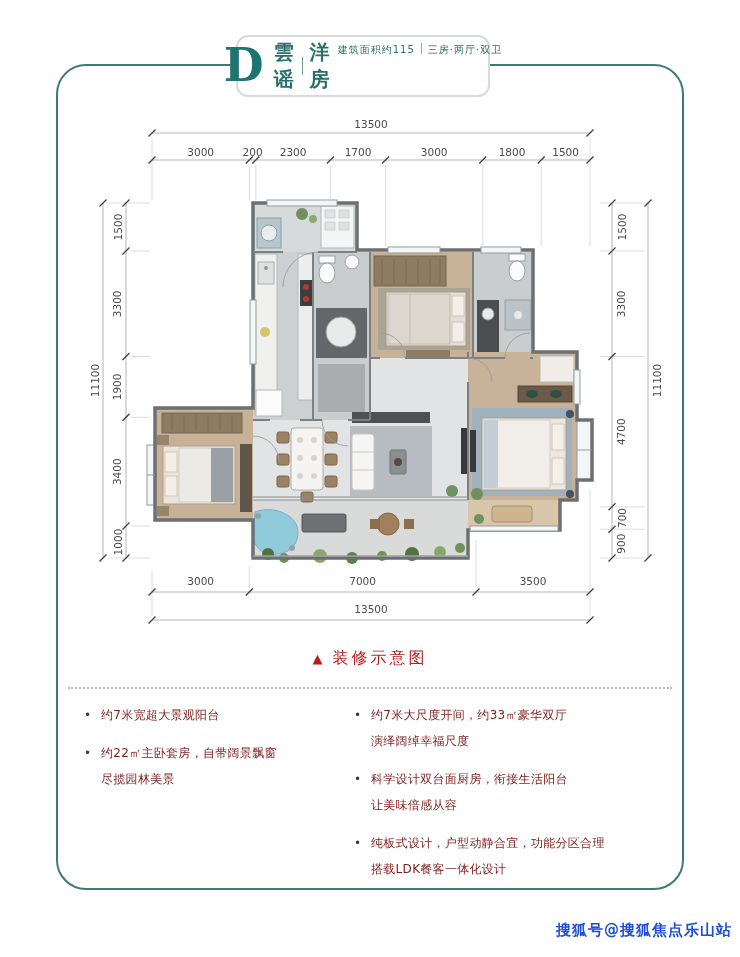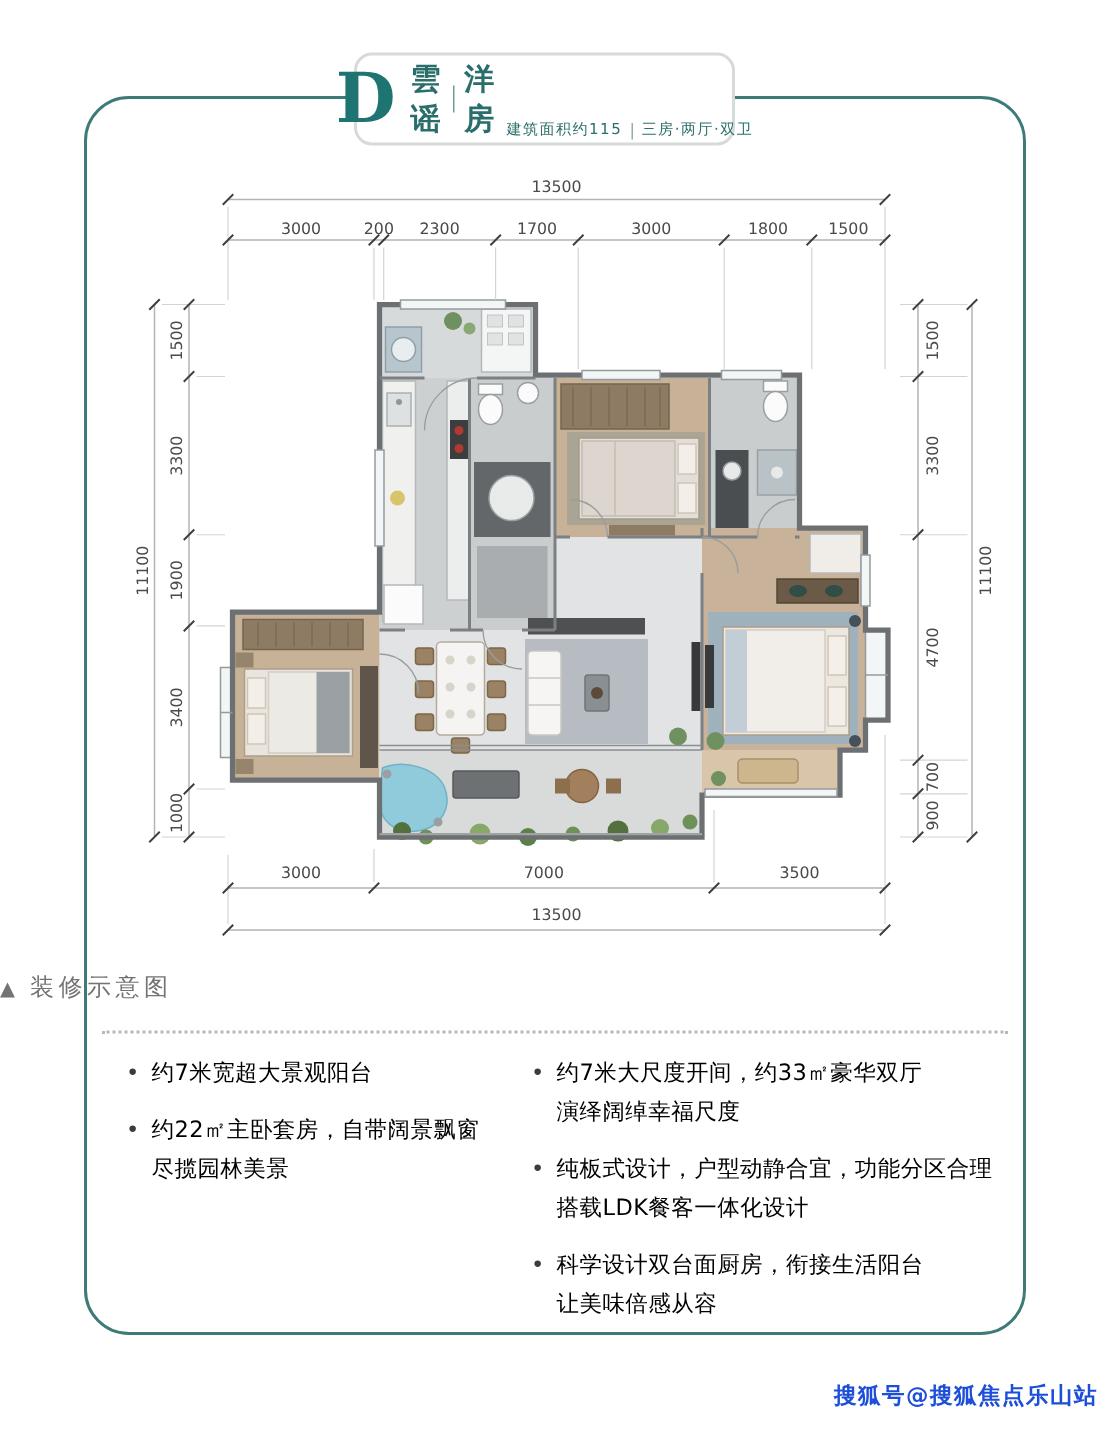--- a/index.html
+++ b/index.html
@@ -11,34 +11,34 @@
   .header-box{position:absolute;left:236px;top:35px;width:250px;height:58px;background:#fff;
 from    border:2px solid #d6dbda;border-radius:12px;display:flex;align-items:center;
     justify-content:center;z-index:3;border:2px solid #d6dbda}
   .d-mark{font-family:"DejaVu Serif",serif;font-weight:bold;font-size:46px;color:#1e7471;
           line-height:.9;margin-right:10px}
   .ht{display:flex;flex-direction:row}
   .ht-row1{display:flex;align-items:center;color:#2a6e6b;font-family:"DejaVu Serif",serif;
            font-weight:bold;font-size:20px}
   .sp{letter-spacing:8px}
   .vdiv{width:1px;height:18px;background:#6f9a97;margin:0 7px 0 0}
-  .ht-row2{display:flex;align-items:flex-end;color:#2b6f6c;font-size:10px;margin-top:4px;
+  .ht-row2{display:flex;align-items:flex-start;color:#2b6f6c;font-size:10px;margin-top:4px;
            letter-spacing:1px;white-space:nowrap}
   .vdiv2{width:1px;height:11px;background:#8fb0ad;margin:0 6px}
   
-  .caption{position:absolute;top:648px;left:0;width:100%;text-align:left;color:#737373;
+  .caption{position:absolute;top:648px;left:0;width:100%;text-align:center;color:#b91c1c;
            font-size:16px;letter-spacing:3px;z-index:2}
   .caption .tri{font-size:13px;margin-right:10px;letter-spacing:0}
   .dotline{position:absolute;top:687px;left:68px;width:604px;border-top:2px dotted #b5b8b8}
   
   .features{position:absolute;top:702px;left:84px;display:flex;z-index:2}
   .fcol{width:268px}
   .fcol.right{width:312px;margin-left:2px}
-  .fitem{position:relative;padding-left:17px;margin-bottom:12px;color:#000000;
-         font-size:15px;line-height:26px;letter-spacing:.3px}
+  .fitem{position:relative;padding-left:17px;margin-bottom:12px;color:#7f1d1d;
+         font-size:12px;line-height:26px;letter-spacing:.3px}
   .fitem::before{content:"•";position:absolute;left:0;top:0;color:#3c3c3c}
   .fline:empty{display:none}
   .watermark{position:absolute;top:921px;right:8px;font-size:15px;font-weight:bold;
              color:#1d4ed8;letter-spacing:1px;
              text-shadow:1px 1px 0 #fff,-1px -1px 0 #fff,1px -1px 0 #fff,-1px 1px 0 #fff}
   
   .plan{position:absolute;left:60px;top:112px;z-index:2}
   .dimtxt{font-size:10.5px;fill:#4a4a4a;text-anchor:middle;font-family:"DejaVu Sans",sans-serif}
   .dimline{stroke:#b2b4b4;stroke-width:1;fill:none}
   .extline{stroke:#d2d4d4;stroke-width:.8}
@@ -322,23 +322,23 @@
       <div class="fline">约22㎡主卧套房，自带阔景飘窗</div>
       <div class="fline">尽揽园林美景</div>
     </div>
   </div>
   <div class="fcol right">
     <div class="fitem">
       <div class="fline">约7米大尺度开间，约33㎡豪华双厅</div>
       <div class="fline">演绎阔绰幸福尺度</div>
     </div>
     <div class="fitem">
+      <div class="fline">科学设计双台面厨房，衔接生活阳台</div>
+      <div class="fline">让美味倍感从容</div>
+    </div>
+    <div class="fitem">
       <div class="fline">纯板式设计，户型动静合宜，功能分区合理</div>
       <div class="fline">搭载LDK餐客一体化设计</div>
     </div>
-    <div class="fitem">
-      <div class="fline">科学设计双台面厨房，衔接生活阳台</div>
-      <div class="fline">让美味倍感从容</div>
-    </div>
   </div>
 </div>
 
 <div class="watermark">搜狐号@搜狐焦点乐山站</div>
 
 </body></html>

